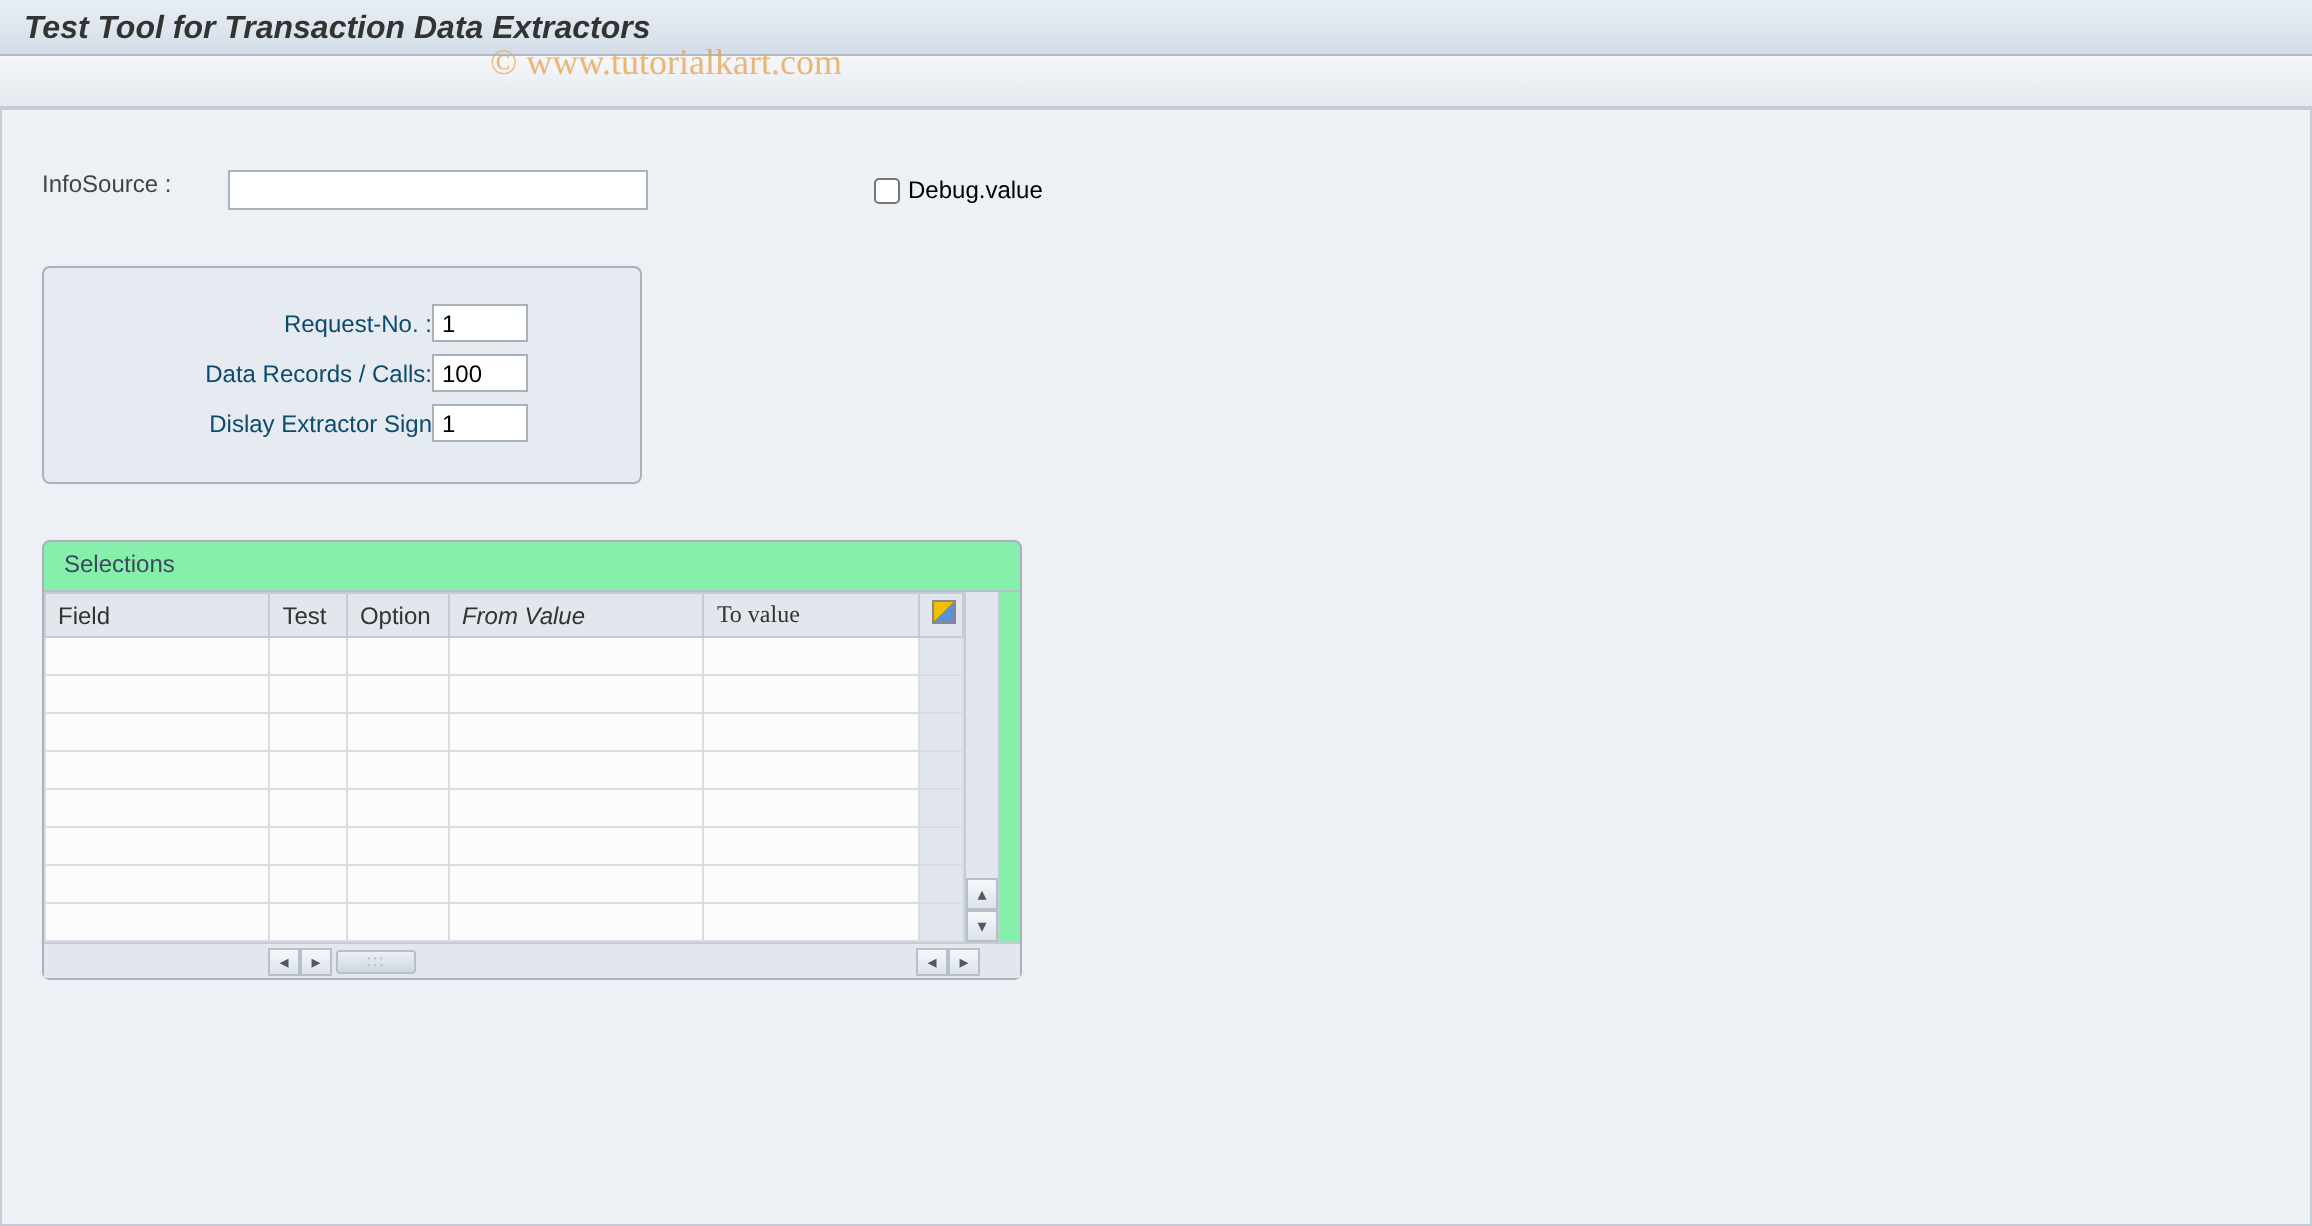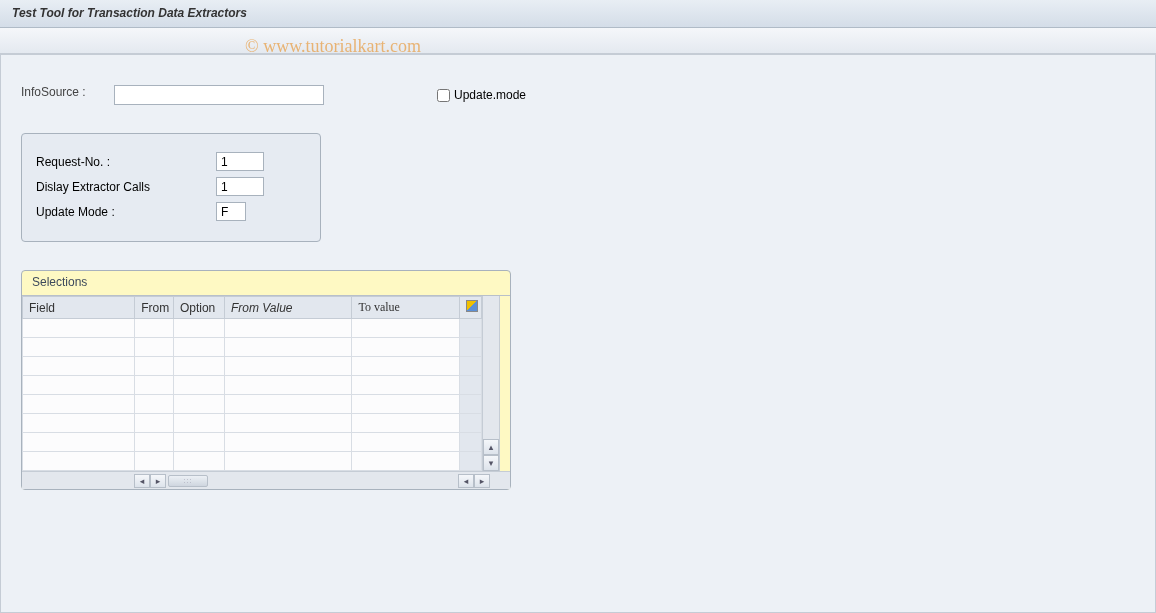--- a/index.html
+++ b/index.html
@@ -12,33 +12,33 @@
       overflow: hidden;
       position: relative;
     }
     .title-bar {
       background: linear-gradient(to bottom, #e8eef4 0%, #d4dde8 100%);
       border-bottom: 1px solid #b0bbc7;
       padding: 6px 12px;
       height: 28px;
     }
     .title-bar h1 {
-      font-size: 12px;
+      font-size: 16px;
       font-style: italic;
       font-weight: bold;
       color: #333;
     }
     .toolbar-strip {
       background: linear-gradient(to bottom, #f5f7fa 0%, #e4e9f0 100%);
       height: 26px;
       border-bottom: 1px solid #c5ccd5;
     }
     .watermark {
       position: absolute;
-      top: 36px;
+      top: 21px;
       left: 245px;
       color: #e8a04a;
       font-size: 18px;
       opacity: 0.75;
       pointer-events: none;
       font-family: Georgia, serif;
     }
     .content-area {
       background: #edf1f6;
       padding: 30px 20px 20px 20px;
@@ -90,37 +90,38 @@
     .settings-box {
       width: 300px;
     }
     .settings-row {
       display: flex;
       align-items: center;
       margin-bottom: 6px;
     }
     .settings-label {
       width: 180px;
-      color: #000000;
+      color: #0c4a6e;
+      text-align: right;
     }
     .settings-input {
       width: 48px;
       height: 19px;
       border: 1px solid #a8b2bd;
       background: #fff;
       text-align: left;
       padding: 1px 4px;
       font-size: 12px;
     }
     .settings-input.narrow { width: 30px; }
     
     .selections-box {
       width: 490px;
       padding: 0;
-      background: #fef9c3;
+      background: #86efac;
     }
     .selections-header {
       padding: 4px 8px 6px 10px;
       color: #3d4a5c;
     }
     .table-wrap {
       display: flex;
       border-top: 1px solid #b8c0ca;
     }
     .grid {
@@ -210,47 +211,47 @@
 
 <div class="watermark">© www.tutorialkart.com</div>
 
 <div class="content-area">
 
   <div class="top-row">
     <span class="info-label">InfoSource :</span>
     <input class="info-input" type="text" value="" style="">
     <label class="debug-wrap">
       <input type="checkbox" style="">
-      <span>Update.mode</span>
+      <span>Debug.value</span>
     </label>
   </div>
 
   <div class="group-box settings-box">
     <div class="settings-row">
       <span class="settings-label">Request-No. :</span>
       <input class="settings-input" type="text" value="1" style="">
     </div>
     <div class="settings-row">
-      <span class="settings-label">Dislay Extractor Calls</span>
+      <span class="settings-label">Data Records / Calls:</span>
+      <input class="settings-input" type="text" value="100" style="">
+    </div>
+    <div class="settings-row">
+      <span class="settings-label">Dislay Extractor Sign</span>
       <input class="settings-input" type="text" value="1" style="">
-    </div>
-    <div class="settings-row">
-      <span class="settings-label">Update Mode :</span>
-      <input class="settings-input narrow" type="text" value="F" style="">
     </div>
   </div>
 
   <div class="group-box selections-box">
     <div class="selections-header">Selections</div>
     <div class="table-wrap">
       <table class="grid">
         <thead>
           <tr>
             <th class="col-field">Field</th>
-            <th class="col-sign">From</th>
+            <th class="col-sign">Test</th>
             <th class="col-option">Option</th>
             <th class="col-from">From Value</th>
             <th class="col-to">To value</th>
             <th class="corner-cell"><span class="corner-icon"></span></th>
           </tr>
         </thead>
         <tbody id="selections-body">
             <tr>
               <td></td>
               <td></td>

